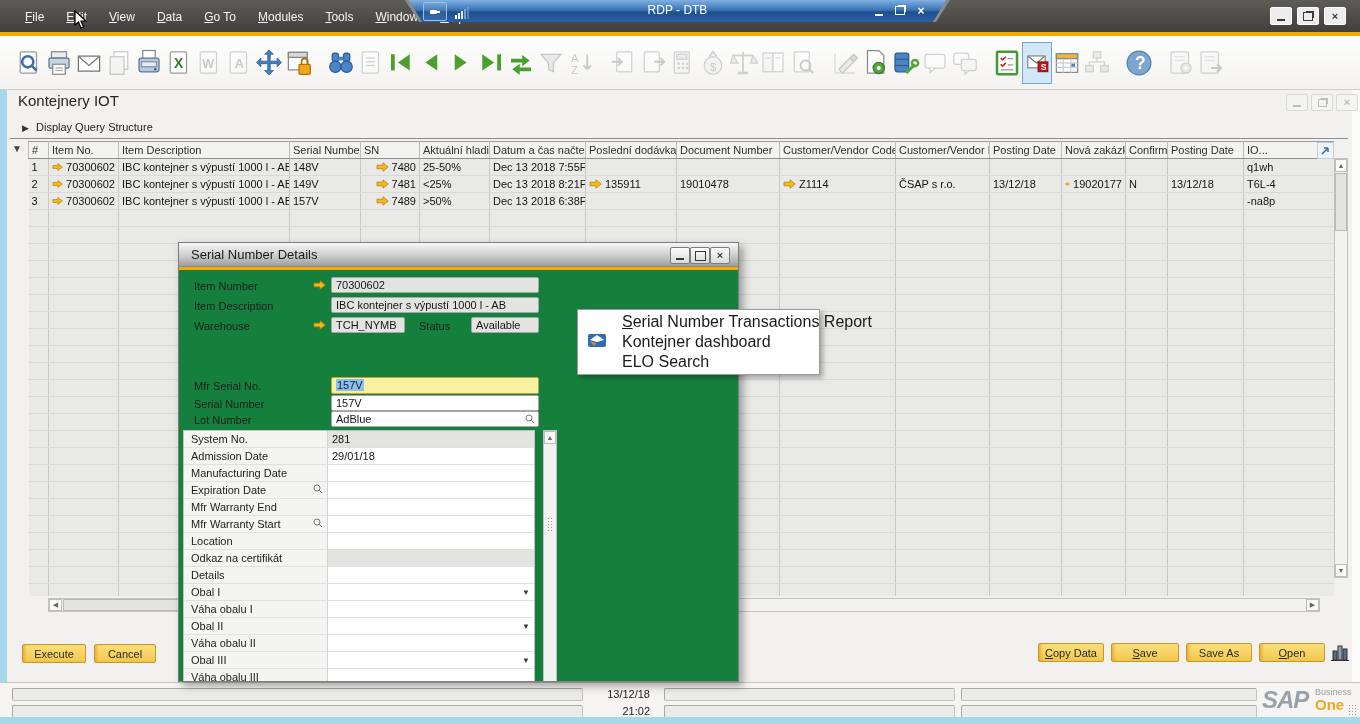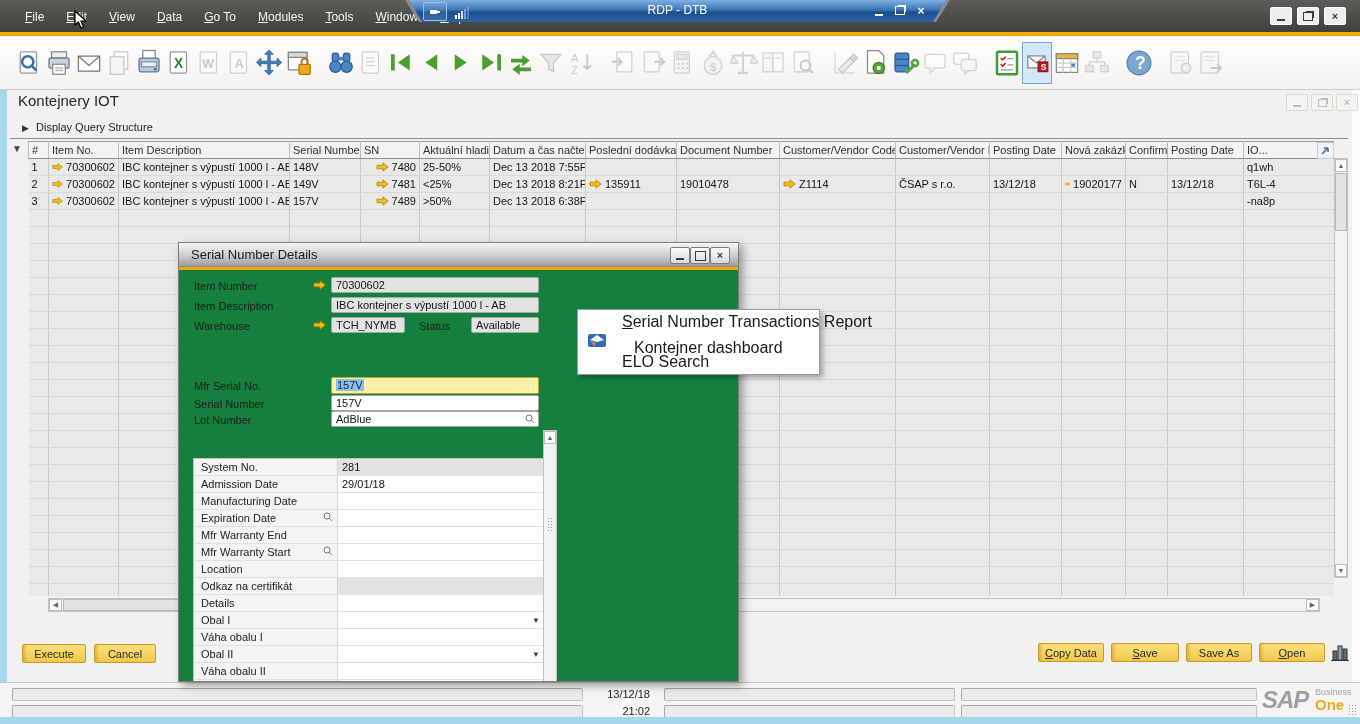--- a/index.html
+++ b/index.html
@@ -93,21 +93,21 @@
   .dwb{position:absolute;top:4px;width:18px;height:15px;background:linear-gradient(#fdfdfd,#d9d9d9);border:1px solid #7c7c7c;border-radius:2px;display:flex;align-items:center;justify-content:center;}
   .dwb .gl-min{margin-top:7px;}
   .dlbl{position:absolute;font-size:11px;color:#1d1d1d;white-space:nowrap;}
   .fld{position:absolute;height:16px;border:1px solid #a6a6a4;border-radius:2px;background:#fff;font-size:11px;color:#141414;line-height:14px;padding:0 4px;box-sizing:border-box;white-space:nowrap;overflow:hidden;}
   .fld.ro{background:#e3e3e1;}
   .fld.active{background:#fbf1a4;border-color:#bda53e;}
   .selval{background:#8fbfe8;color:#06243f;padding:0 1px;}
   .larr{position:absolute;width:13px;height:10px;}
 
   
-  .dgrid{position:absolute;left:14px;top:187px;width:352px;height:252px;border:1px solid #c2c2c0;border-bottom:none;box-sizing:border-box;overflow:hidden;background:#fff;margin-top:28px;}
+  .dgrid{position:absolute;left:4px;top:187px;width:352px;height:252px;border:1px solid #c2c2c0;border-bottom:none;box-sizing:border-box;overflow:hidden;background:#fff;}
   .grow{display:flex;height:17px;box-sizing:border-box;}
   .glabel{width:144px;flex:0 0 144px;background:#f4f4f2;border-right:1px solid #d4d4d2;border-bottom:1px solid #e0e0de;font-size:11px;color:#1d1d1d;padding:2px 0 0 7px;box-sizing:border-box;position:relative;white-space:nowrap;}
   .gval{flex:1;background:#fff;border-bottom:1px solid #e0e0de;font-size:11px;color:#141414;padding:2px 4px 0 4px;box-sizing:border-box;position:relative;white-space:nowrap;}
   .gval.ro{background:#e3e3e1;}
   .gmag{position:absolute;right:4px;top:2px;}
   .gdd{position:absolute;right:4px;top:4px;font-size:8px;color:#3c3c3c;}
   .dsb{position:absolute;left:364px;top:187px;width:14px;height:252px;background:#f2f2f0;border:1px solid #c2c2c0;box-sizing:border-box;}
 
   
   .ctxmenu{position:absolute;left:577px;top:309px;width:241px;height:64px;background:#fff;border:1px solid #9b9b9b;box-shadow:3px 3px 5px rgba(0,0,0,.3);z-index:20;}
@@ -1153,21 +1153,21 @@
         </div>
     </div>
     <div class="dsb">
       <span class="sbtn" style="left:0;top:0;width:12px;height:13px;">▲</span>
       <span class="abs" style="left:3px;top:86px;width:7px;height:14px;background-image:radial-gradient(#9a9a9a 1px,transparent 1px);background-size:3px 3px;"></span>
     </div>
   </div>
 
   <div class="ctxmenu">
     <div class="ctx-item" style="top:2px;"><u>S</u>erial Number Transactions Report</div>
-    <div class="ctx-item" style="top:28px;margin-left:12px;">Kontejner dashboard</div>
+    <div class="ctx-item" style="top:22px;">Kontejner dashboard</div>
     <svg class="ctx-ico" viewBox="0 0 18 13">
         <rect x="0" y="0" width="18" height="13" rx="2" fill="#2d6db5"></rect>
         <path d="M2 6 L9 1 L16 6 L9 8 Z" fill="#fff"></path>
         <path d="M2 7 L8 9 L6 12 Z" fill="#e8872a"></path>
       </svg>
     <div class="ctx-item" style="top:42px;">ELO Search</div>
   </div>
 
   <svg class="cursor" width="14" height="20" viewBox="0 0 14 20">
     <path d="M1 1 L1 15 L4.5 12 L7 18 L9.5 17 L7 11 L12 11 Z" fill="#fff" stroke="#000" stroke-width="1.2"></path>

